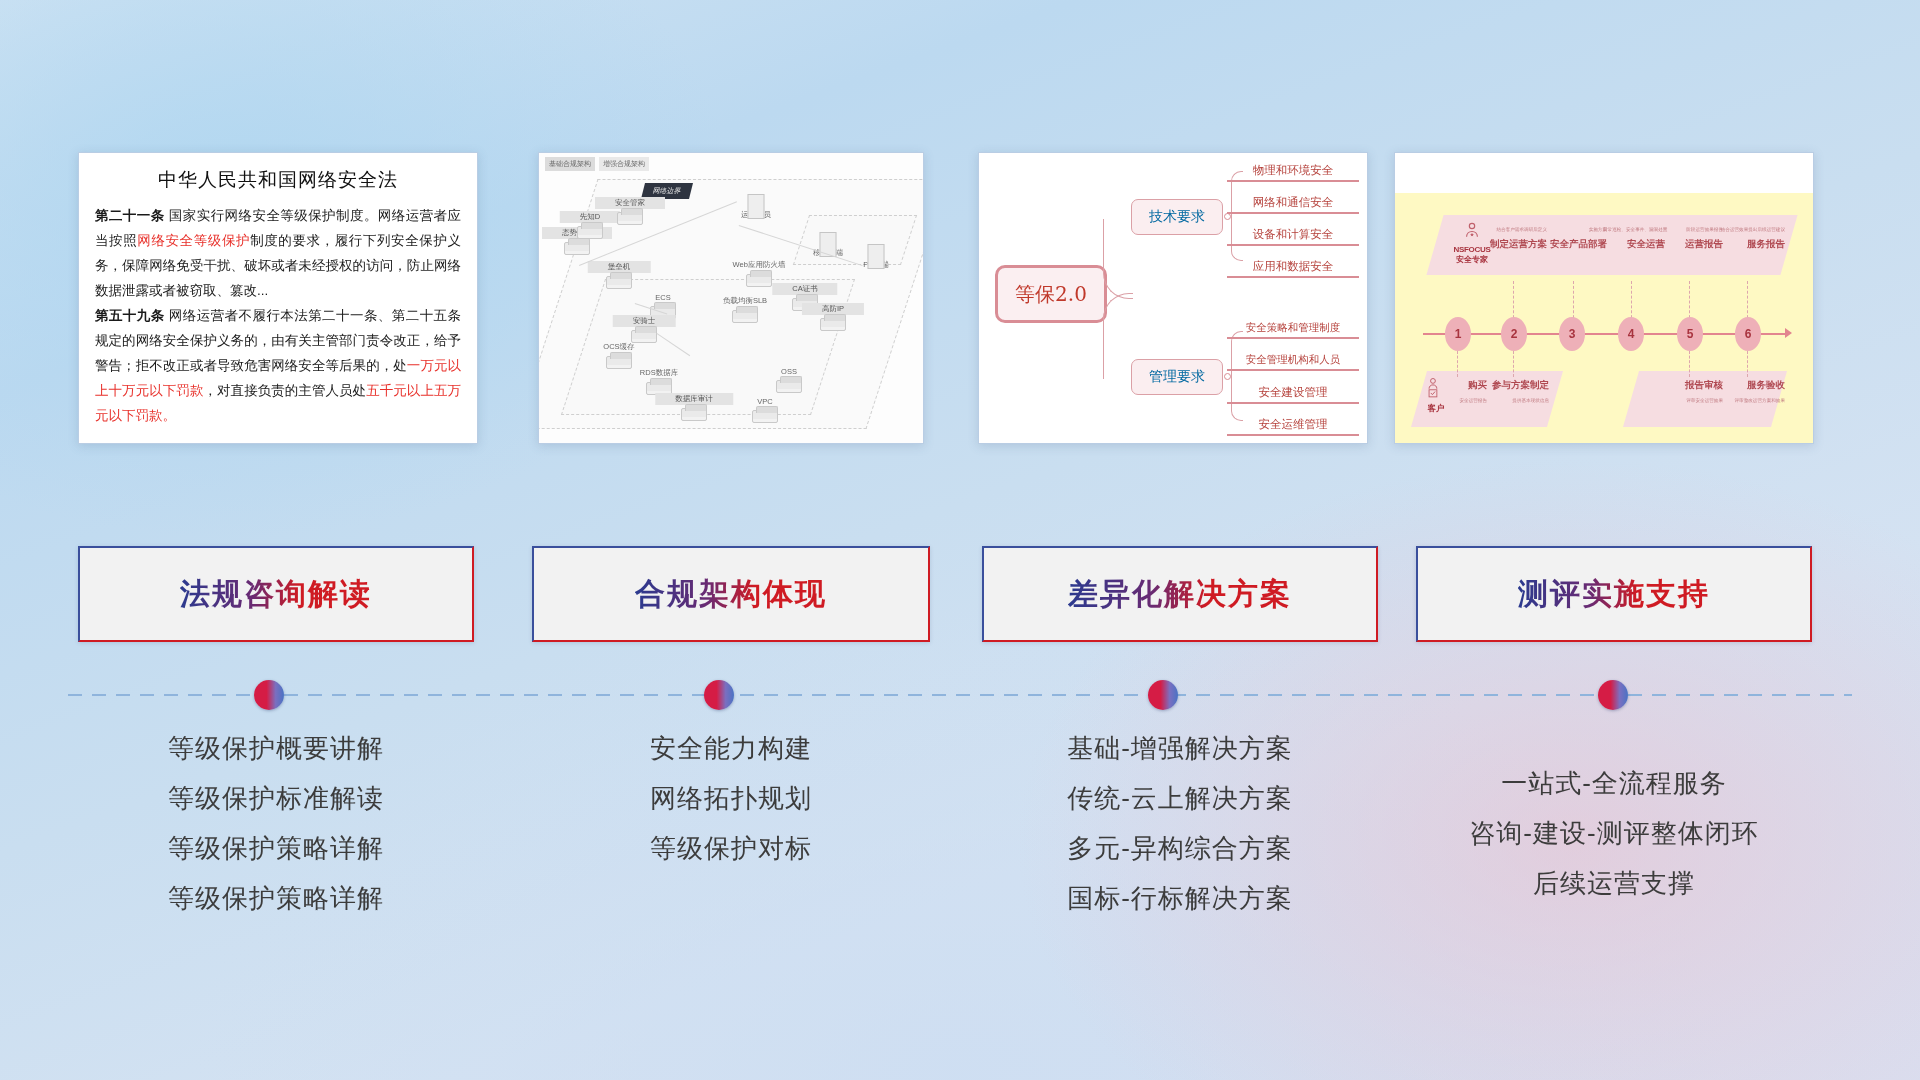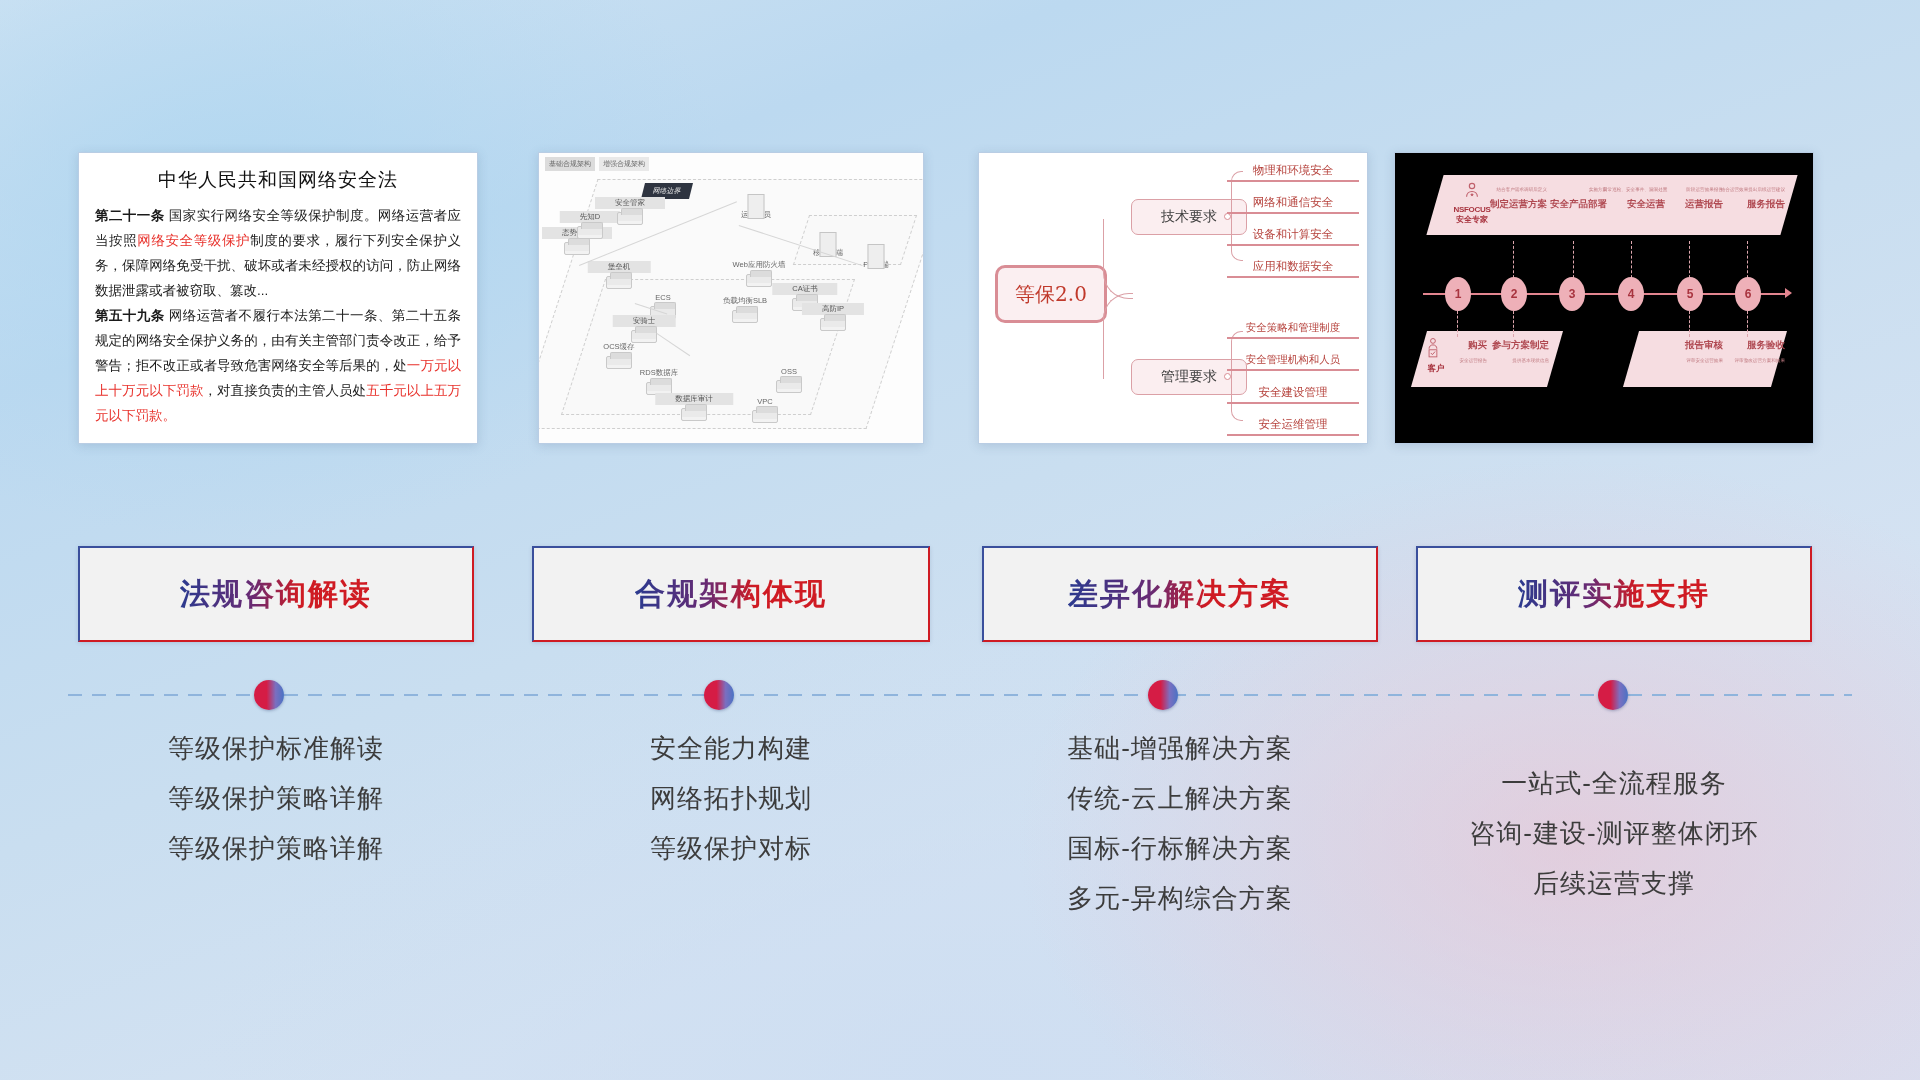--- a/index.html
+++ b/index.html
@@ -74,41 +74,41 @@
 
   
   .mm { position:absolute; inset:0; }
   .mm-root {
     position:absolute; left:16px; top:112px; width:112px; height:58px;
     border:3px solid #d98d95; border-radius:10px; background:#fbeff1;
     display:flex; align-items:center; justify-content:center;
     font-size:20px; color:#c0392b; font-family:"DejaVu Serif","Liberation Serif",serif;
   }
   .mm-branch {
-    position:absolute; width:116px; height:36px;
+    position:absolute; width:92px; height:36px;
     border:1.5px solid #dba0a6; border-radius:7px; background:#fbeef0;
     display:flex; align-items:center; justify-content:center;
-    font-size:14px; color:#404040; font-family:Liberation Sans, sans-serif;
+    font-size:14px; color:#0369a1; font-family:Liberation Sans, sans-serif;
   }
   .mm-b1 { left:152px; top:46px; }
   .mm-b2 { left:152px; top:206px; }
   .mm-leaf {
     position:absolute; left:248px; width:132px;
     font-size:11.5px; color:#b5413b; font-family:"DejaVu Serif","Liberation Serif",serif;
     text-align:center; padding-bottom:2px; border-bottom:2px solid #d98d95;
   }
   .mm-hook { position:absolute; border:1.5px solid #dba0a6; border-right:none; border-radius:10px 0 0 10px; }
   .mm-dot {
     position:absolute; width:7px; height:7px; border-radius:50%;
     border:1.5px solid #d98d95; background:#fff;
   }
   .mm-curve { position:absolute; border:1.5px solid #dba0a6; border-right:none; border-top:none; }
 
   
-  .ns { position:absolute; inset:0; background:#000000; }
+  .ns { position:absolute; inset:0; background:#fef9c3;margin-top:40px; }
   .ns-band {
     position:absolute; background:#f6dde1; transform:skewX(-16deg);
   }
   .ns-axis { position:absolute; left:28px; top:140px; width:364px; height:2px; background:#e2858f; }
   .ns-arrow {
     position:absolute; left:390px; top:135px; width:0;height:0;
     border-left:7px solid #e2858f; border-top:5px solid transparent; border-bottom:5px solid transparent;
   }
   .ns-node {
     position:absolute; top:124px; width:26px; height:34px; border-radius:50%;
@@ -406,33 +406,34 @@
 </div>
 
 <div class="tl"></div>
 <div class="tl-dot tl-d1"></div>
 <div class="tl-dot tl-d2"></div>
 <div class="tl-dot tl-d3"></div>
 <div class="tl-dot tl-d4"></div>
 
 <div class="cols">
   <div class="col col-1">
+    <div class="item">等级保护概要讲解</div>
     <div class="item">等级保护标准解读</div>
     <div class="item">等级保护策略详解</div>
     <div class="item">等级保护策略详解</div>
   </div>
   <div class="col col-2">
     <div class="item">安全能力构建</div>
     <div class="item">网络拓扑规划</div>
     <div class="item">等级保护对标</div>
   </div>
   <div class="col col-3">
     <div class="item">基础-增强解决方案</div>
     <div class="item">传统-云上解决方案</div>
+    <div class="item">多元-异构综合方案</div>
     <div class="item">国标-行标解决方案</div>
-    <div class="item">多元-异构综合方案</div>
   </div>
   <div class="col col-4">
     <div class="item">一站式-全流程服务</div>
     <div class="item">咨询-建设-测评整体闭环</div>
     <div class="item">后续运营支撑</div>
   </div>
 </div>
 
 </body></html>

